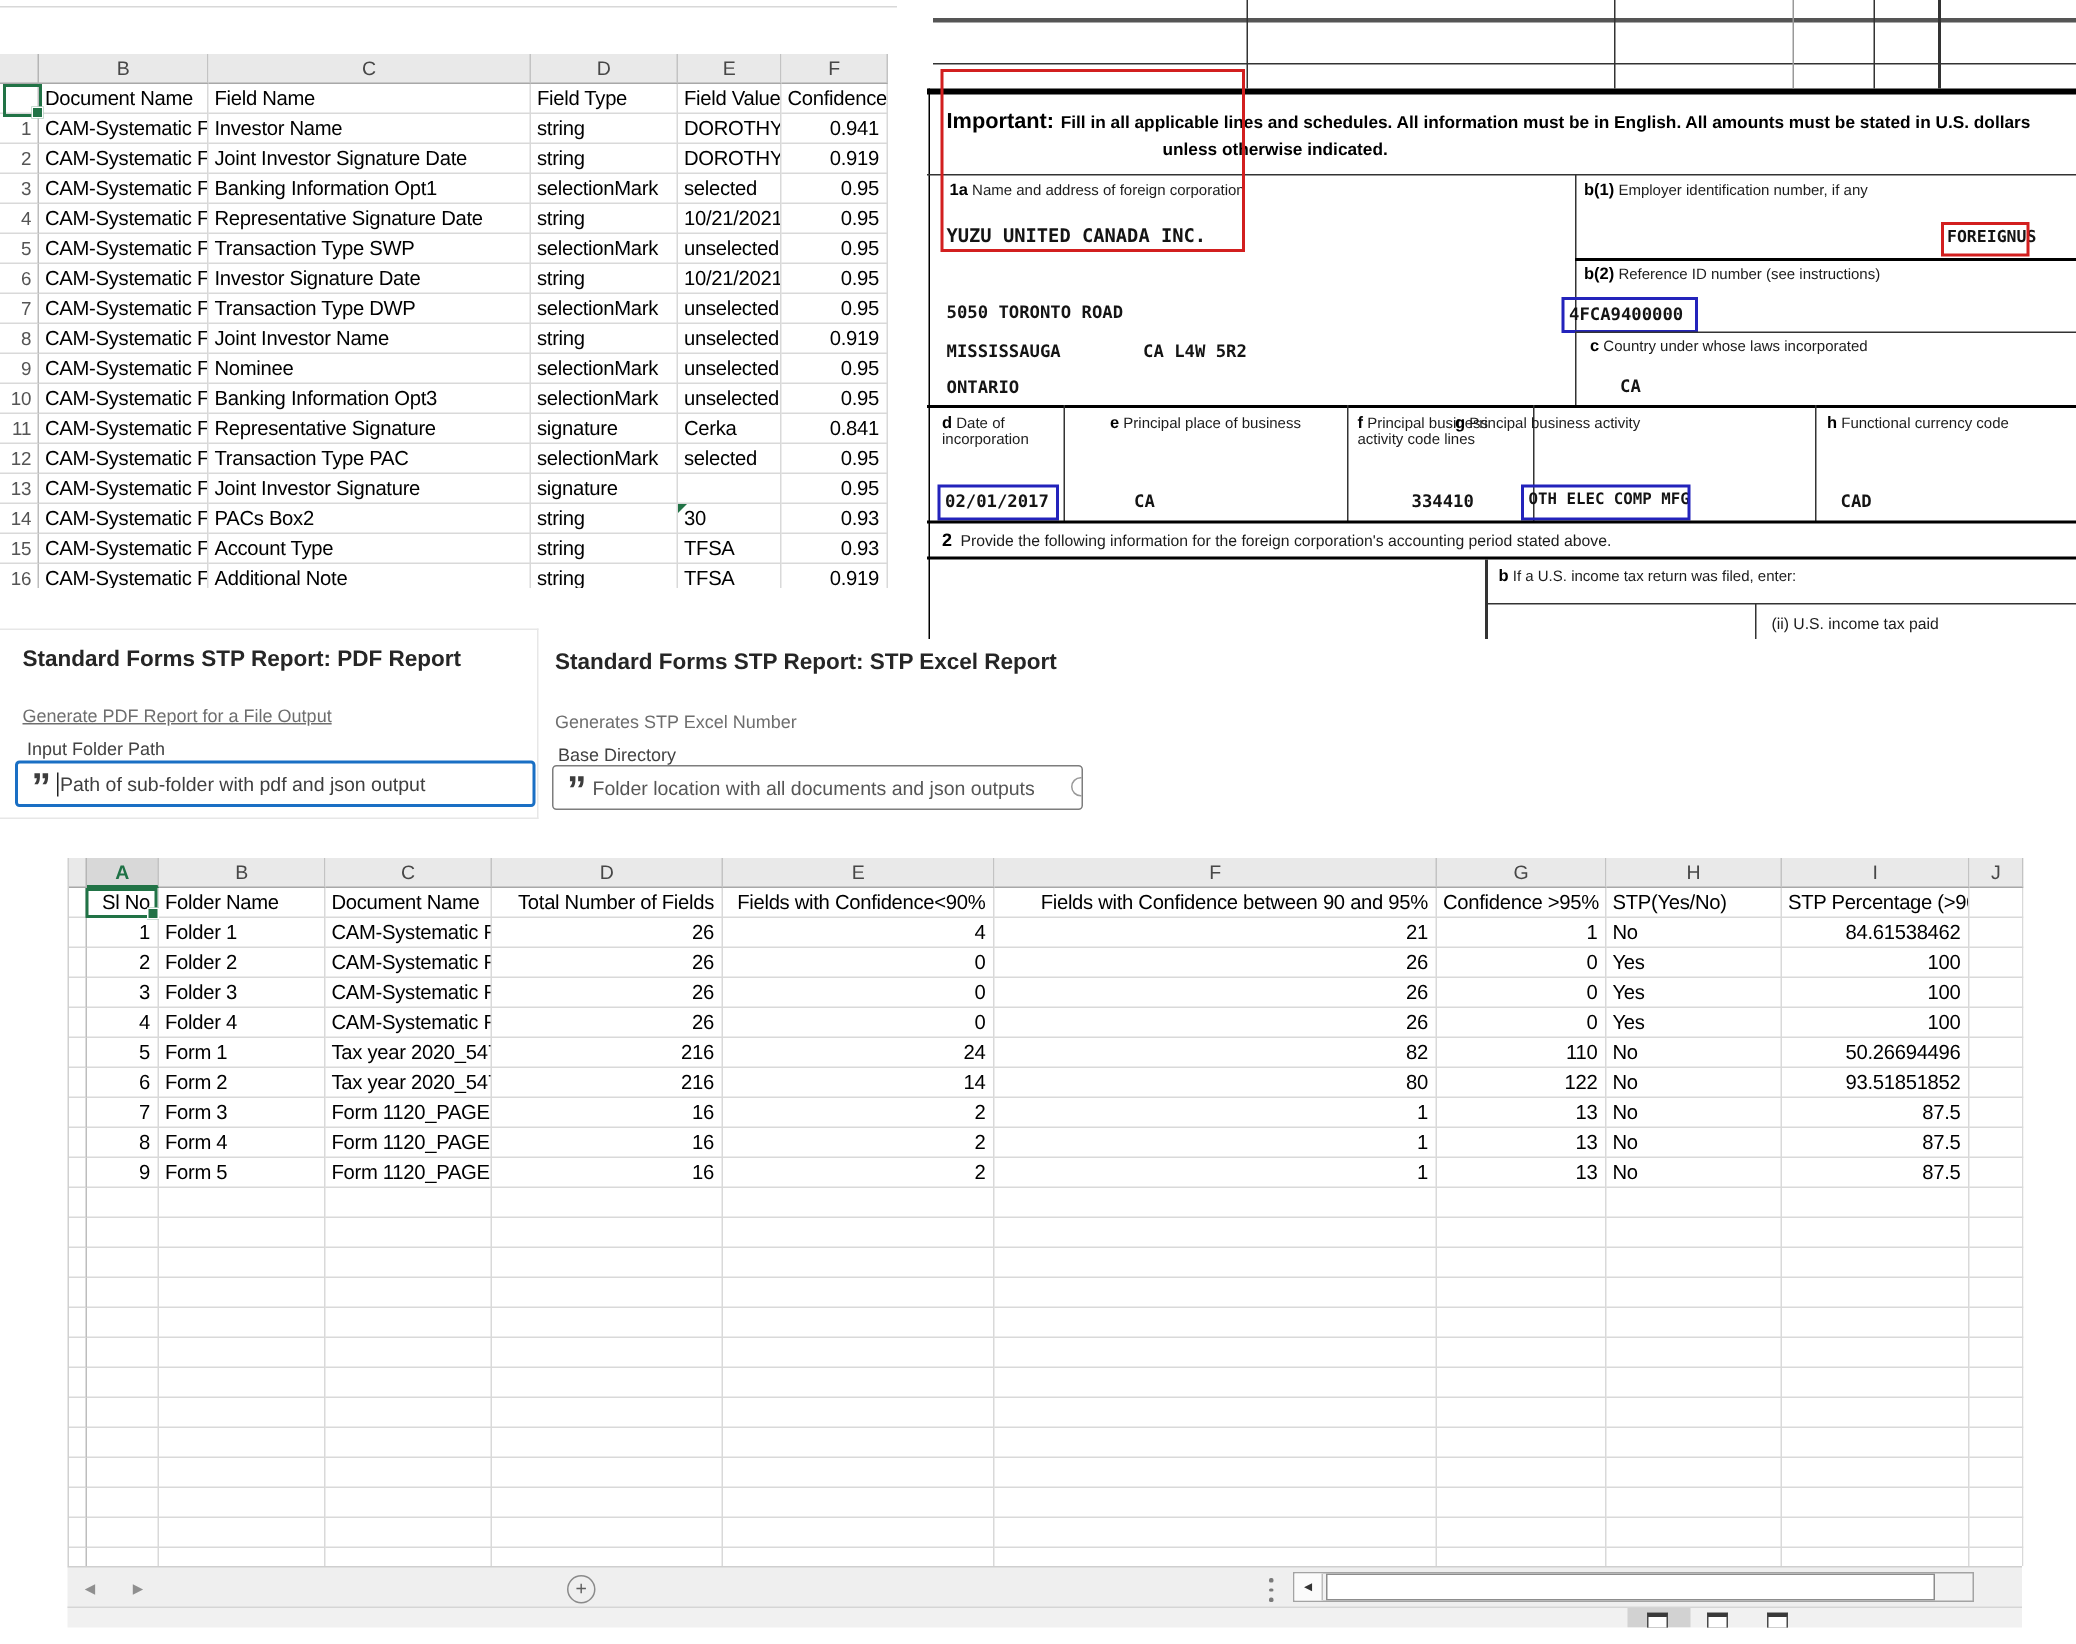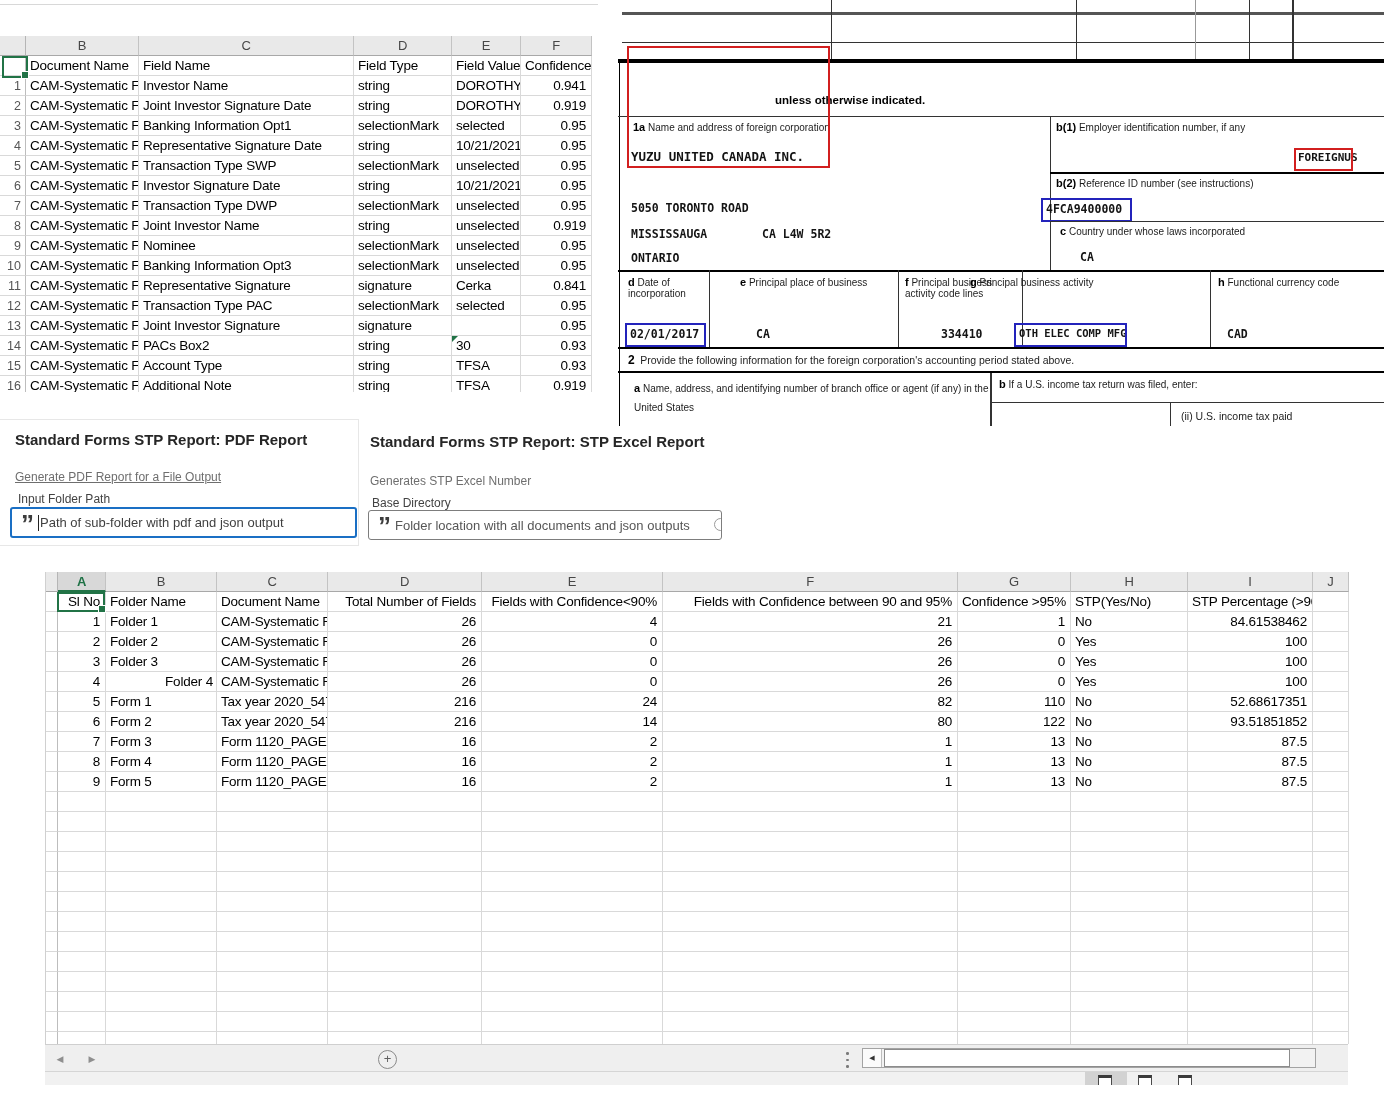--- a/index.html
+++ b/index.html
@@ -226,20 +226,24 @@
     <div class="hline" style="left:622px;top:12px;width:762px;height:3px;background:#555;"></div>
     <div class="hline" style="left:622px;top:42px;width:762px;height:1px;"></div>
     <div class="hline" style="left:618px;top:59px;width:766px;height:4px;background:#000;"></div>
     <div class="vline" style="left:831px;top:0;width:1px;height:59px;"></div>
     <div class="vline" style="left:1076px;top:0;width:1px;height:59px;"></div>
     <div class="vline" style="left:1195px;top:0;width:1px;height:59px;background:#999;"></div>
     <div class="vline" style="left:1249px;top:0;width:1px;height:59px;"></div>
     <div class="vline" style="left:1292px;top:0;width:2px;height:59px;"></div>
     <div class="vline" style="left:619px;top:59px;width:1px;height:367px;background:#000;"></div>
 
+    <div class="abs" style="left:631px;top:72px;white-space:nowrap;">
+      <span style="font-weight:bold;font-size:14.5px;">Important:</span>
+      <span style="font-weight:600;font-size:11.5px;">Fill in all applicable lines and schedules. All information must be in English. All amounts must be stated in U.S. dollars</span>
+    </div>
     <div class="abs" style="left:775px;top:94px;font-weight:600;font-size:11.5px;">unless otherwise indicated.</div>
 
     <div class="hline" style="left:618px;top:116px;width:766px;height:1px;"></div>
     <div class="vline" style="left:1050px;top:116px;width:1px;height:154px;"></div>
 
     <div class="flabel" style="left:633px;top:122px;"><span class="fnum">1a</span>&nbsp;<span>Name and address of foreign corporation</span></div>
     <div class="fval" style="left:631px;top:149px;font-size:12.5px;">YUZU UNITED CANADA INC.</div>
     <div class="fval" style="left:631px;top:201px;">5050 TORONTO ROAD</div>
     <div class="fval" style="left:631px;top:227px;">MISSISSAUGA</div>
     <div class="fval" style="left:762px;top:227px;">CA  L4W 5R2</div>
@@ -276,21 +280,20 @@
     <div class="fval" style="left:756px;top:327px;">CA</div>
     <div class="fval" style="left:941px;top:327px;">334410</div>
     <div class="fval" style="left:1019px;top:327px;font-size:10.5px;">OTH ELEC COMP MFG</div>
     <div class="annot-blue" style="left:1014px;top:323px;width:109px;height:20px;"></div>
     <div class="fval" style="left:1227px;top:327px;">CAD</div>
 
     <div class="hline" style="left:618px;top:347px;width:766px;height:2px;background:#000;"></div>
     <div class="flabel" style="left:628px;top:355px;"><span class="fnum" style="font-size:12px;">2</span>&nbsp;&nbsp;<span style="font-size:10.5px;">Provide the following information for the foreign corporation's accounting period stated above.</span></div>
     <div class="hline" style="left:618px;top:371px;width:766px;height:2px;background:#000;"></div>
 
-    <div class="flabel" style="left:634px;top:379px;width:372px;line-height:19px;"><span class="fnum">a</span>&nbsp;<span>Name, address, and identifying number of branch office or agent (if any) in the United States</span></div>
     <div class="vline" style="left:990px;top:373px;width:2px;height:53px;"></div>
     <div class="flabel" style="left:999px;top:379px;"><span class="fnum">b</span>&nbsp;<span>If a U.S. income tax return was filed, enter:</span></div>
     <div class="hline" style="left:991px;top:402px;width:393px;height:1px;"></div>
     <div class="vline" style="left:1170px;top:402px;width:1px;height:24px;"></div>
     <div class="flabel" style="left:1181px;top:411px;font-size:10.5px;">(ii)  U.S. income tax paid</div>
   </div>
 
   <div class="abs" style="left:0;top:419px;width:359px;height:127px;border:1px solid #e7e7e7;border-left:none;box-sizing:border-box;">
     <div class="ptitle" style="left:15px;top:11px;">Standard Forms STP Report: PDF Report</div>
     <div class="psub" style="left:15px;top:50px;text-decoration:underline;">Generate PDF Report for a File Output</div>
@@ -377,41 +380,41 @@
         <div class="scell r" style="width: 181px; height: 20px;">0</div>
         <div class="scell r" style="width: 295px; height: 20px;">26</div>
         <div class="scell r" style="width: 113px; height: 20px;">0</div>
         <div class="scell" style="width: 117px; height: 20px;">Yes</div>
         <div class="scell r" style="width: 125px; height: 20px;">100</div>
         <div class="scell" style="width: 36px; height: 20px;"></div>
       </div>
       <div class="srow" style="height: 20px;">
         <div class="gut" style="width: 12px; height: 20px;"></div>
         <div class="scell r" style="width: 48px; height: 20px;">4</div>
-        <div class="scell" style="width: 111px; height: 20px; text-align: right;">Folder 4</div>
+        <div class="scell" style="width: 111px; height: 20px;">Folder 4</div>
         <div class="scell" style="width: 111px; height: 20px;">CAM-Systematic F</div>
         <div class="scell r" style="width: 154px; height: 20px;">26</div>
         <div class="scell r" style="width: 181px; height: 20px;">0</div>
         <div class="scell r" style="width: 295px; height: 20px;">26</div>
         <div class="scell r" style="width: 113px; height: 20px;">0</div>
         <div class="scell" style="width: 117px; height: 20px;">Yes</div>
         <div class="scell r" style="width: 125px; height: 20px;">100</div>
         <div class="scell" style="width: 36px; height: 20px;"></div>
       </div>
       <div class="srow" style="height: 20px;">
         <div class="gut" style="width: 12px; height: 20px;"></div>
         <div class="scell r" style="width: 48px; height: 20px;">5</div>
         <div class="scell" style="width: 111px; height: 20px;">Form 1</div>
         <div class="scell" style="width: 111px; height: 20px;">Tax year 2020_547</div>
         <div class="scell r" style="width: 154px; height: 20px;">216</div>
         <div class="scell r" style="width: 181px; height: 20px;">24</div>
         <div class="scell r" style="width: 295px; height: 20px;">82</div>
         <div class="scell r" style="width: 113px; height: 20px;">110</div>
         <div class="scell" style="width: 117px; height: 20px;">No</div>
-        <div class="scell r" style="width: 125px; height: 20px;">52.68617351</div>
+        <div class="scell r" style="width: 125px; height: 20px;">50.26694496</div>
         <div class="scell" style="width: 36px; height: 20px;"></div>
       </div>
       <div class="srow" style="height: 20px;">
         <div class="gut" style="width: 12px; height: 20px;"></div>
         <div class="scell r" style="width: 48px; height: 20px;">6</div>
         <div class="scell" style="width: 111px; height: 20px;">Form 2</div>
         <div class="scell" style="width: 111px; height: 20px;">Tax year 2020_547</div>
         <div class="scell r" style="width: 154px; height: 20px;">216</div>
         <div class="scell r" style="width: 181px; height: 20px;">14</div>
         <div class="scell r" style="width: 295px; height: 20px;">80</div>

